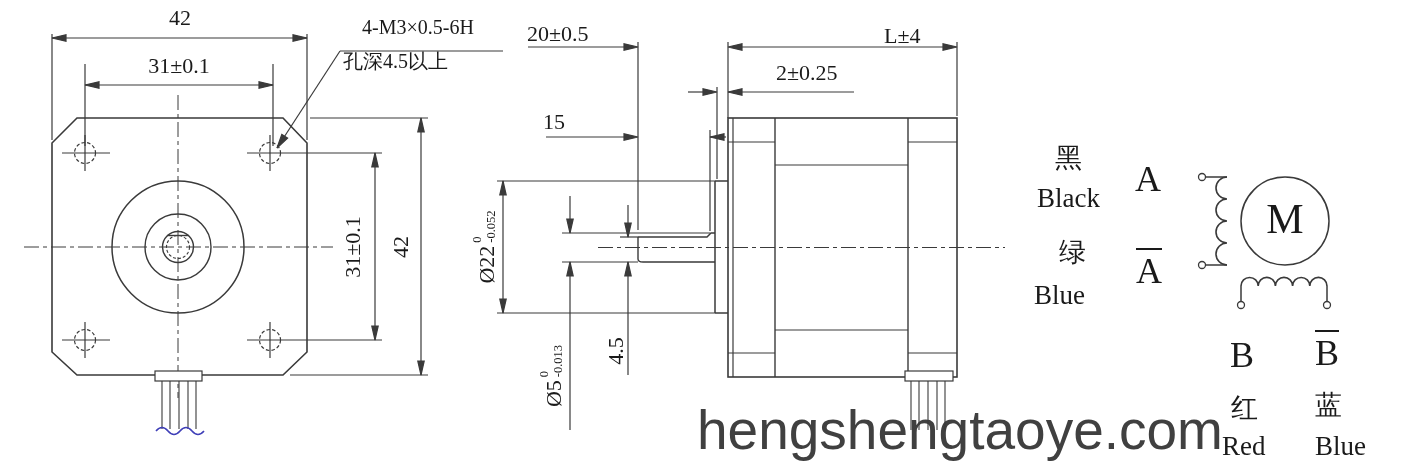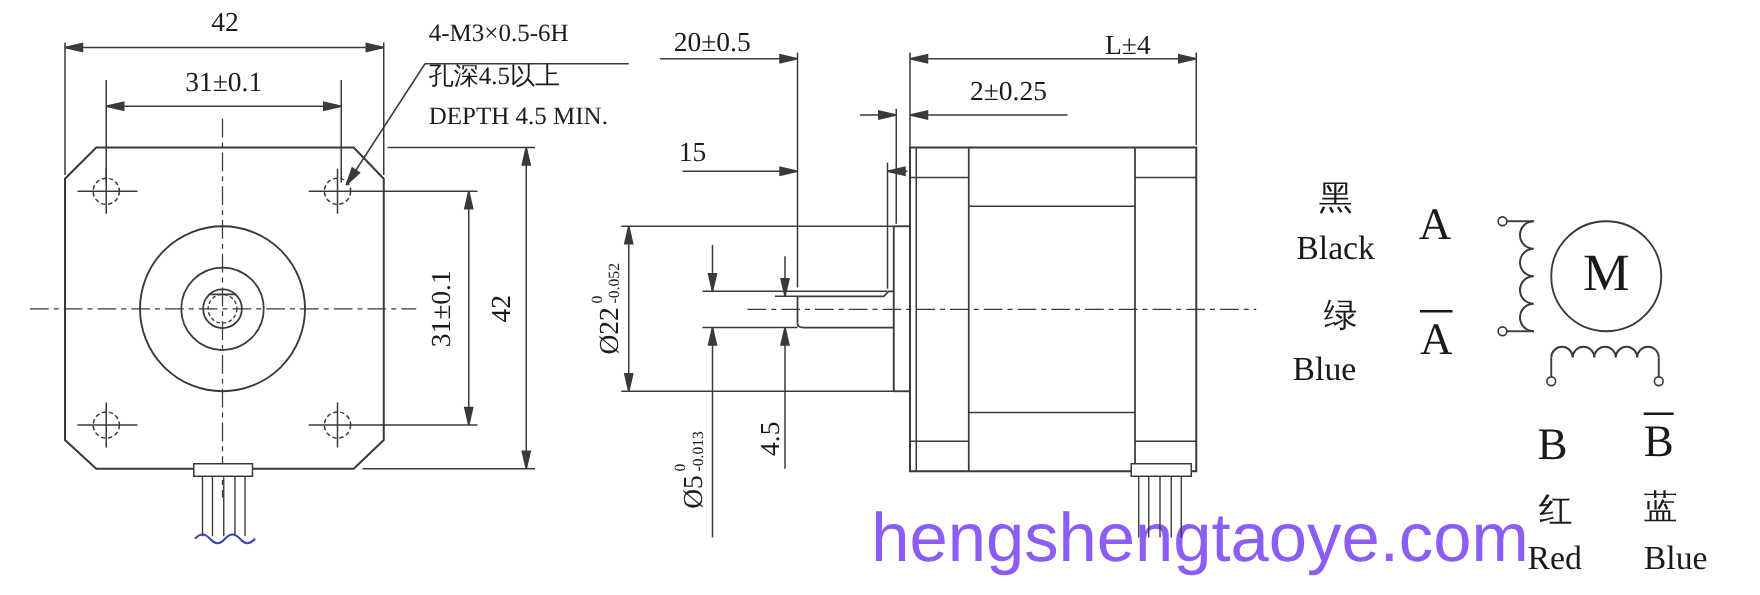--- a/index.html
+++ b/index.html
@@ -12,21 +12,21 @@
   .rot{transform:translate(-50%,-50%) rotate(-90deg);transform-origin:center;}
   .ctr{transform:translate(-50%,0);}
   .tolstack{display:inline-flex;flex-direction:column;font-size:12.5px;line-height:1.1;
             margin-left:3px;vertical-align:middle;transform:translateY(-2px);}
   .dimstack{display:inline-flex;align-items:center;}
   .cjk{font-size:27px;}
   .phase{font-size:36px;}
   .bar{display:inline-block;border-top:2px solid #1a1a1a;padding-top:3px;line-height:1;}
   .wiring-title{font-size:35px;letter-spacing:7px;}
   .motor-m{font-size:42px;transform:translate(-50%,-54%);}
-  #watermark{position:absolute;left:697px;top:398px;font-size:55px;color:#8b5cf6;
+  #watermark{position:absolute;left:697px;top:398px;font-size:55px;color:#404040;
              font-family:"Liberation Sans","DejaVu Sans",sans-serif;letter-spacing:0px;}
 </style>
 </head>
 <body>
 
 <div id="canvas">
 
   <div id="watermark">hengshengtaoye.com</div>
 
   <svg width="1408" height="476" viewBox="0 0 1408 476" stroke="#3a3a3a" fill="none" stroke-width="1.2">
@@ -166,25 +166,24 @@
       <path d="M1241,286 a8.6,8.6 0 0 1 17.2,0 a8.6,8.6 0 0 1 17.2,0 a8.6,8.6 0 0 1 17.2,0 a8.6,8.6 0 0 1 17.2,0 a8.6,8.6 0 0 1 17.2,0" stroke-width="1.6"></path>
       <circle cx="1285" cy="221" r="44" stroke-width="1.5"></circle>
     </g>
   </svg>
 
   <div class="txt dim ctr" style="left:180px;top:6px;">42</div>
   <div class="txt dim ctr" style="left:179px;top:54px;">31±0.1</div>
   <div class="txt dim rot" style="left:353px;top:247px;">31±0.1</div>
   <div class="txt dim rot" style="left:401px;top:247px;">42</div>
 
-  <div class="txt callout" style="left:343px;top:16px;">4-M3×0.5-6H</div>
+  <div class="txt callout" style="left:362px;top:16px;">4-M3×0.5-6H</div>
   <div class="txt callout" style="left:343px;top:50px;">孔深4.5以上</div>
-  <div class="txt callout" style="left:343px;top:82px;">DEPTH 4.5 MIN.</div>
-
-  <div class="txt dim" style="left:527px;top:22px;margin-left:12px;">20±0.5</div>
+
+  <div class="txt dim" style="left:527px;top:22px;">20±0.5</div>
   <div class="txt dim" style="left:884px;top:24px;">L±4</div>
   <div class="txt dim" style="left:776px;top:61px;">2±0.25</div>
   <div class="txt dim" style="left:543px;top:110px;">15</div>
   <div class="txt dim rot dimstack" style="left:487px;top:247px;">
     <span>Ø22</span>
       <span class="tolstack">
         <span>0</span>
         <span>-0.052</span>
       </span>
   </div>

